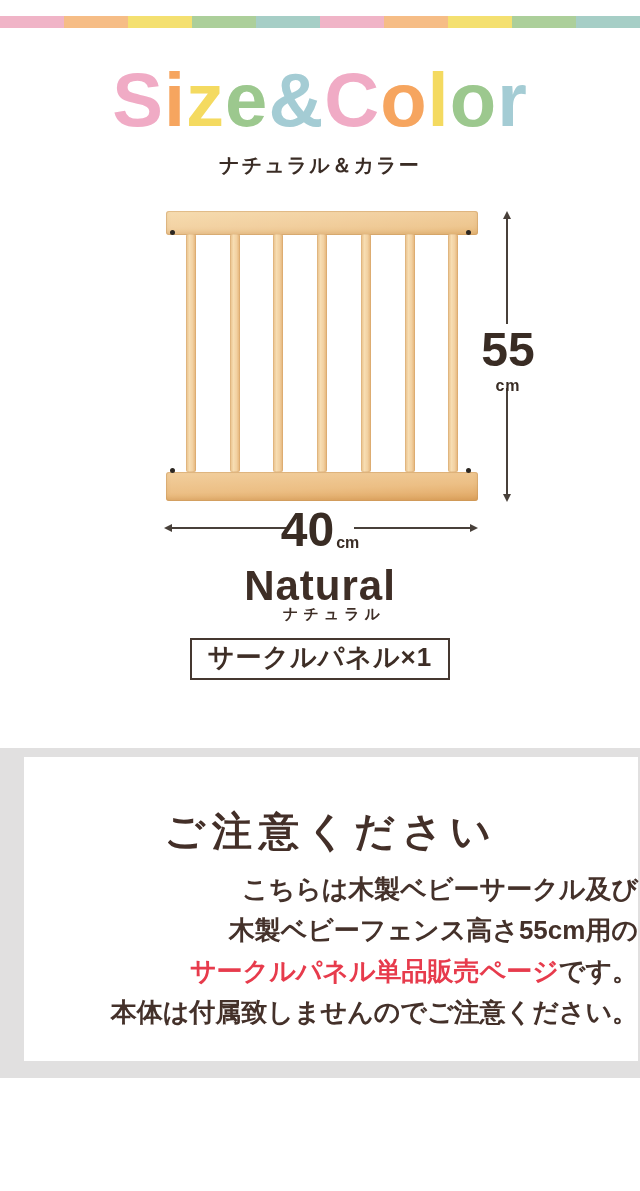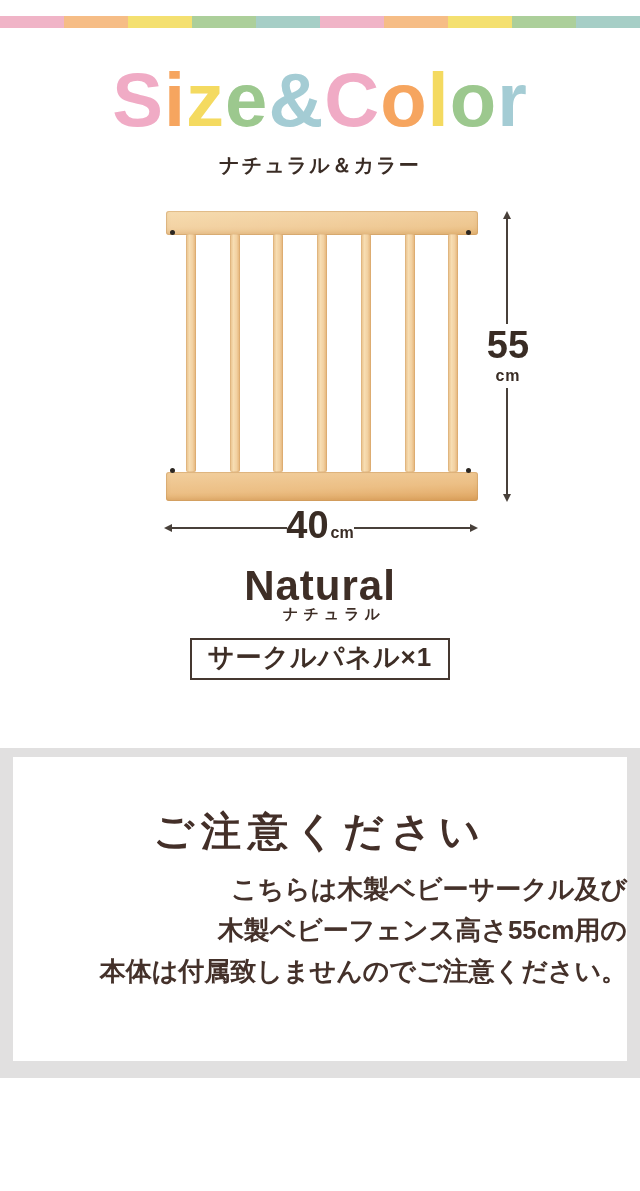--- a/index.html
+++ b/index.html
@@ -34,39 +34,39 @@
   
   .dim{position:absolute;background:#48403a;}
   .dim.v{width:2px;}
   .dim.h{height:2px;}
   .arr{position:absolute;width:0;height:0;}
   .arr.up{border-left:4px solid transparent;border-right:4px solid transparent;border-bottom:8px solid #48403a;}
   .arr.down{border-left:4px solid transparent;border-right:4px solid transparent;border-top:8px solid #48403a;}
   .arr.left{border-top:4px solid transparent;border-bottom:4px solid transparent;border-right:8px solid #48403a;}
   .arr.right{border-top:4px solid transparent;border-bottom:4px solid transparent;border-left:8px solid #48403a;}
 
-  .dim-num{font-size:38px;font-weight:bold;color:#392c24;line-height:1;}
+  .dim-num{font-size:48px;font-weight:bold;color:#392c24;line-height:1;}
   .dim-unit{font-size:16px;font-weight:bold;color:#392c24;line-height:1;}
   .vlabel{position:absolute;left:477px;top:310px;width:62px;text-align:center;}
   .vlabel .dim-unit{display:block;margin-top:4px;letter-spacing:1px;}
   .hlabel{position:absolute;left:260px;top:490px;width:120px;display:flex;align-items:flex-end;justify-content:center;}
   .hlabel .dim-unit{padding-bottom:3px;margin-left:2px;}
 
   .natural-en{position:absolute;top:546px;left:0;width:640px;text-align:center;
               font-size:42px;font-weight:bold;letter-spacing:1px;color:#3e2e26;}
   .natural-jp{position:absolute;top:589px;left:0;width:640px;text-align:center;
               font-size:15px;font-weight:bold;letter-spacing:5px;color:#3e2e26;padding-left:28px;}
 
   .panel-box{position:absolute;left:190px;top:622px;width:260px;height:42px;background:#ffffff;
              border:2px solid #453830;display:flex;align-items:flex-start;justify-content:center;}
   .panel-box .lbl{font-size:26px;font-weight:bold;letter-spacing:1px;color:#3e2e26;}
 
   
   .notice{position:absolute;left:0;top:732px;width:640px;height:330px;background:#e1e0e0;}
-  .notice-card{position:absolute;left:13px;top:9px;width:614px;height:304px;background:#ffffff;}
+  .notice-card{position:absolute;left:24px;top:9px;width:614px;height:304px;background:#ffffff;}
   .notice-heading{margin-top:50px;text-align:center;font-size:40px;line-height:48px;
                   font-weight:bold;letter-spacing:7px;color:#432f28;}
   .notice-body{margin-top:14px;text-align:center;font-size:26px;line-height:41px;
                font-weight:600;color:#44312a;}
   .notice-body .red{font-weight:bold;}
 </style>
 </head>
 <body>
 
 <div class="page">
@@ -134,18 +134,19 @@
   <div class="panel-box">
     <span class="lbl">サークルパネル×1</span>
   </div>
 
   <div class="notice">
     <div class="notice-card">
       <div class="notice-heading">ご注意ください</div>
       <div class="notice-body" id="notice-body" style="color: rgb(68, 49, 42); text-align: right;">
           <div><span>こちらは木製ベビーサークル及び</span></div>
           <div><span>木製ベビーフェンス高さ55cm用の</span></div>
+          <div><span class="red" style="color: rgb(231, 59, 76);">サークルパネル単品販売ページ</span><span>です。</span></div>
           <div><span>本体は付属致しませんのでご注意ください。</span></div>
         </div>
     </div>
   </div>
 
 </div>
 
 </body></html>

